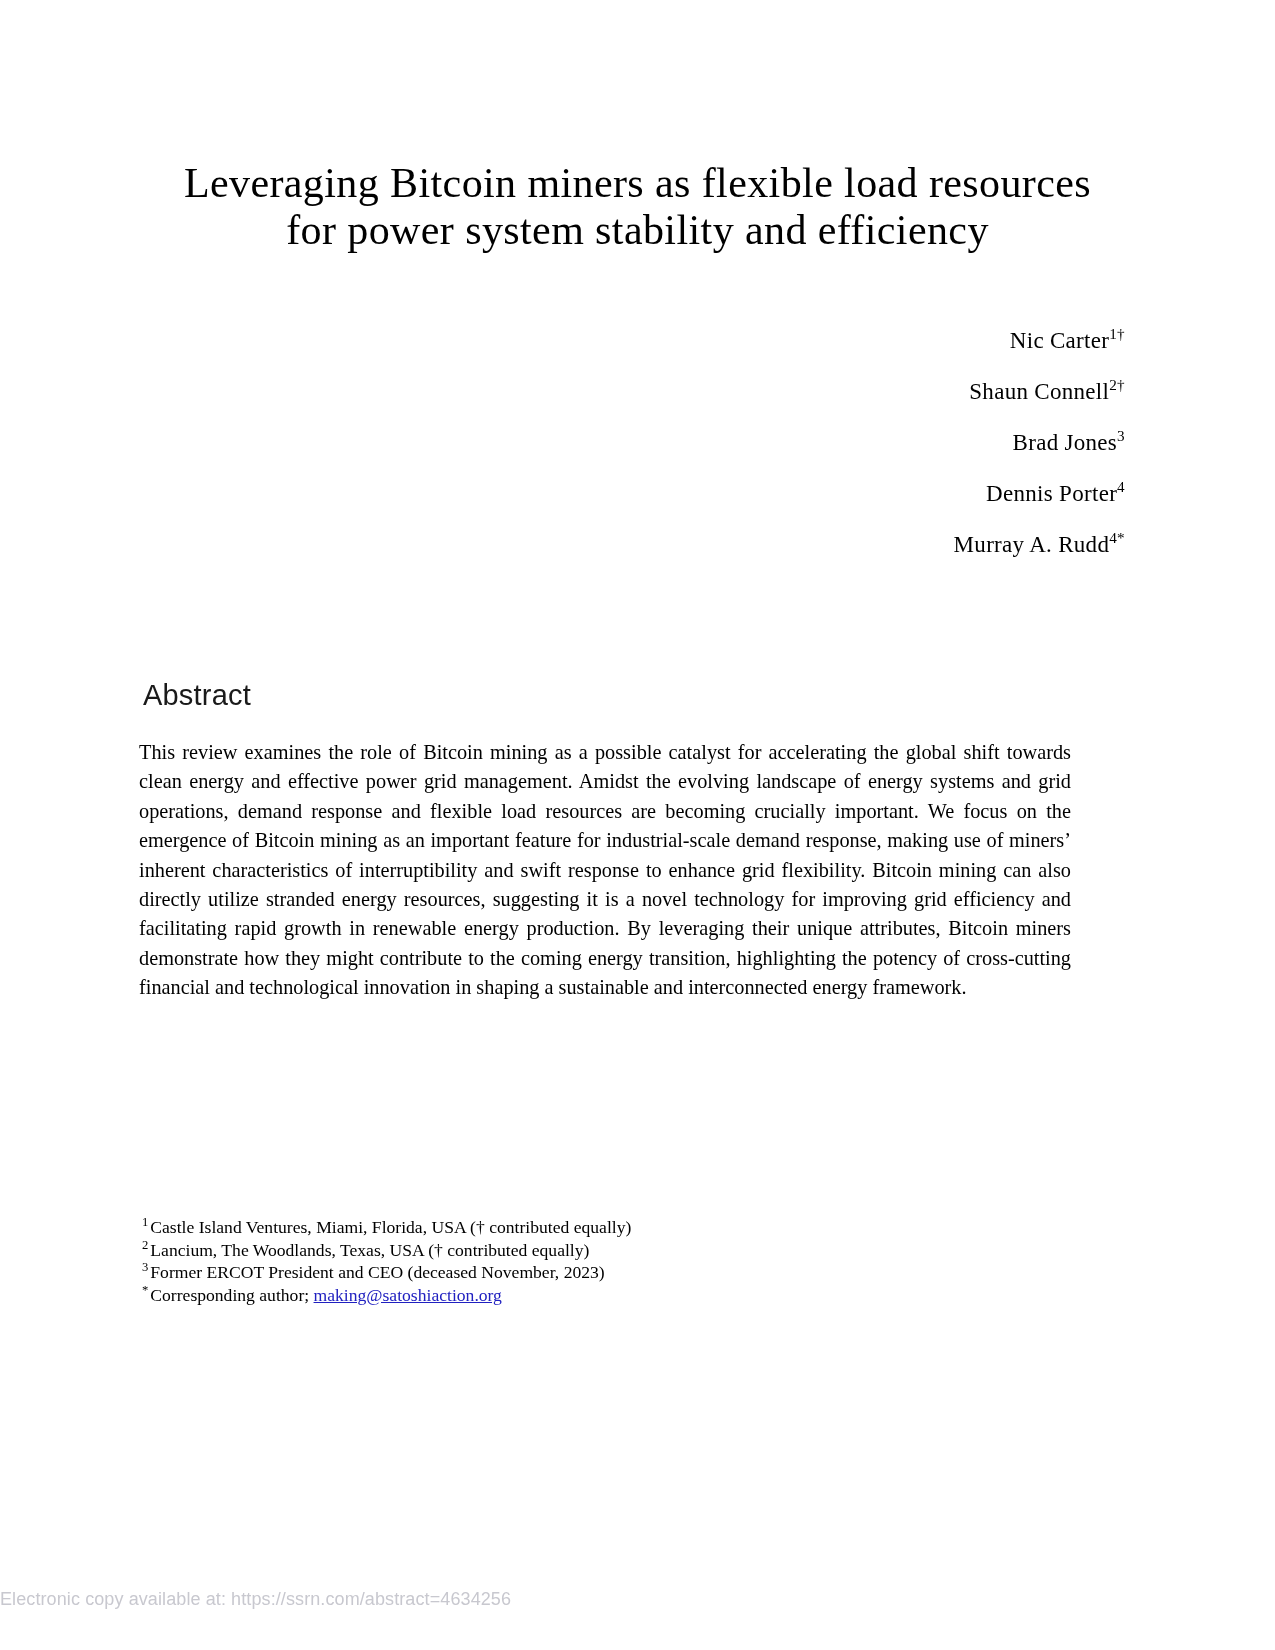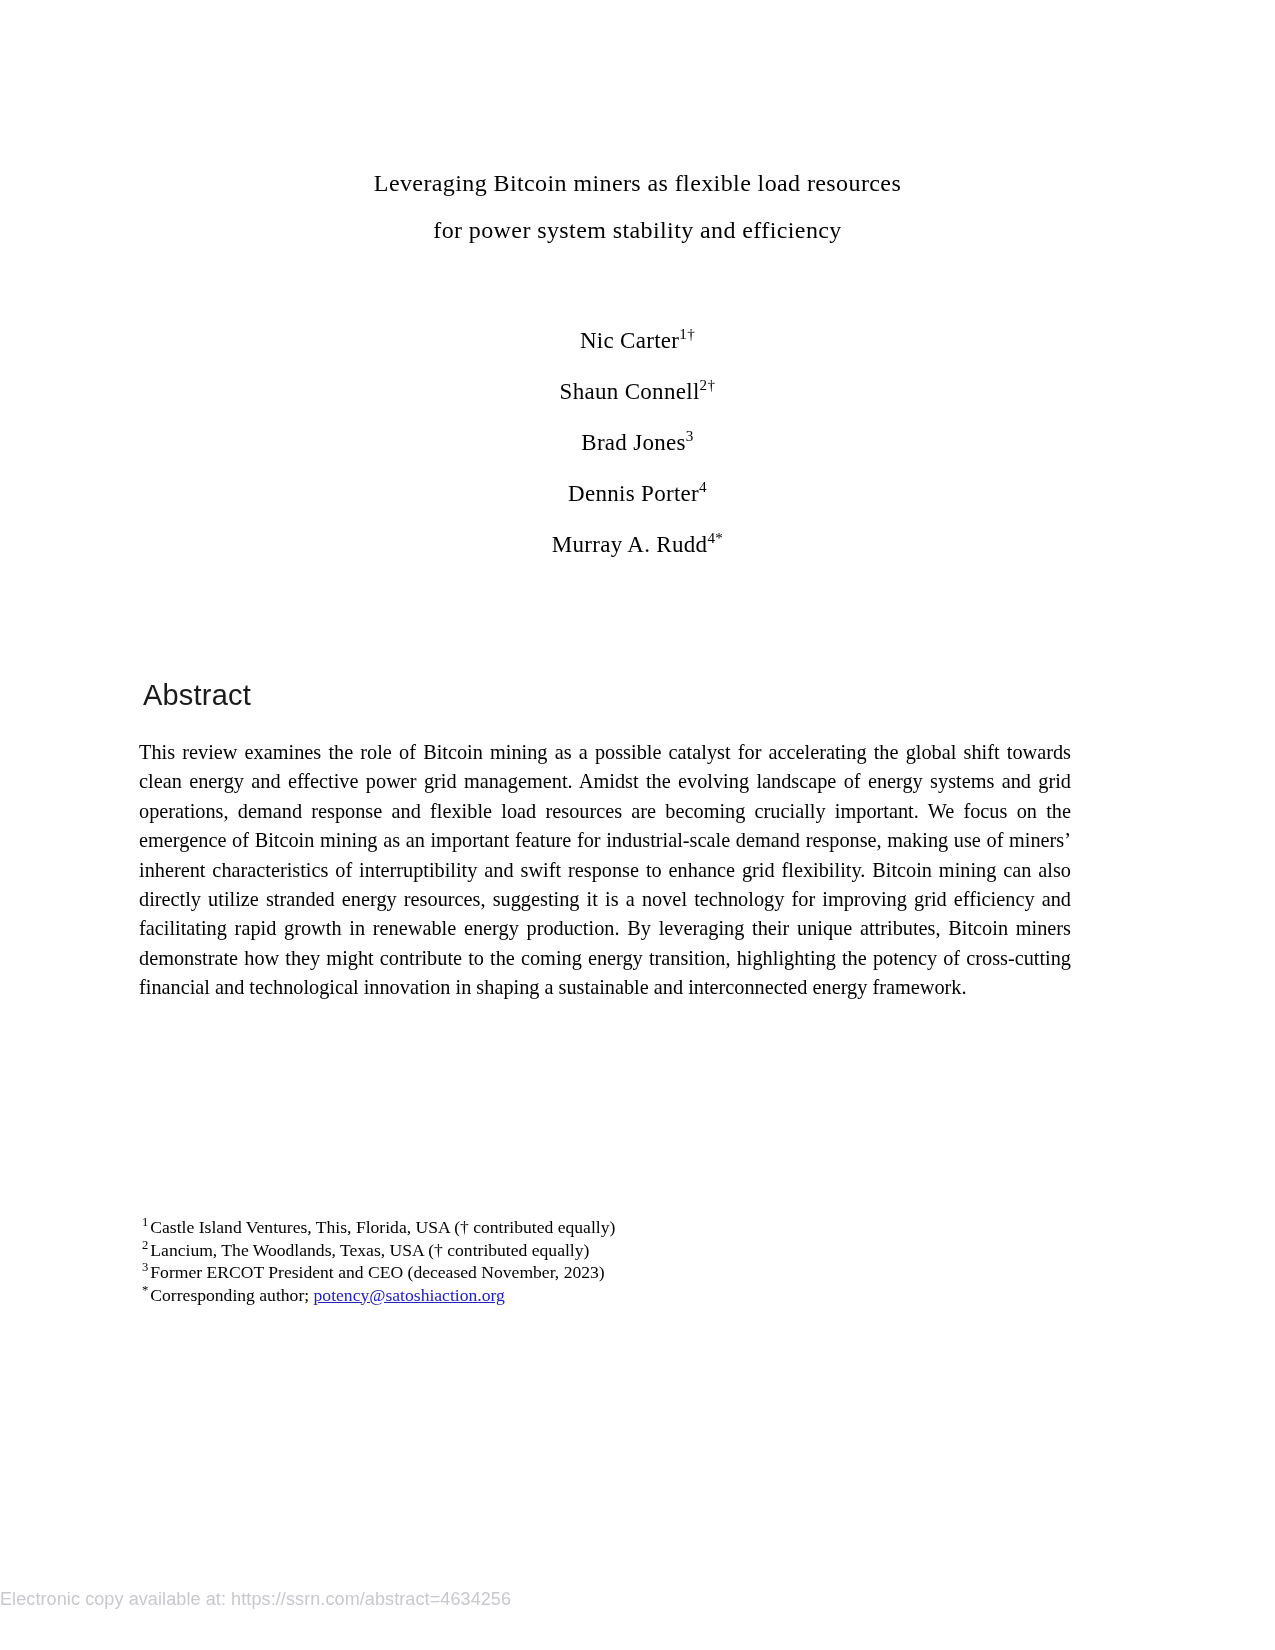--- a/index.html
+++ b/index.html
@@ -21,34 +21,34 @@
   
   .title-block {
     position: absolute;
     left: 150px;
     top: 160px;
     width: 975px;
     text-align: center;
   }
   .title-line {
     font-family: "Liberation Serif", "DejaVu Serif", serif;
-    font-size: 24px;
+    font-size: 42px;
     line-height: 47px;
     font-weight: 400;
     letter-spacing: 0.4px;
     color: #000;
   }
 
   
   .authors {
     position: absolute;
     left: 150px;
     top: 315px;
     width: 975px;
-    text-align: center;
+    text-align: right;
   }
   .author {
     font-size: 23px;
     line-height: 51px;
     letter-spacing: 0.3px;
     color: #000;
   }
   .author sup {
     font-size: 0.66em;
     vertical-align: super;
@@ -129,21 +129,21 @@
     <div class="author"><span>Shaun Connell</span><sup>2†</sup></div>
     <div class="author"><span>Brad Jones</span><sup>3</sup></div>
     <div class="author"><span>Dennis Porter</span><sup>4</sup></div>
     <div class="author"><span>Murray A. Rudd</span><sup>4*</sup></div>
   </div>
 
   <div class="abstract-heading">Abstract</div>
   <div class="abstract-body">This review examines the role of Bitcoin mining as a possible catalyst for accelerating the global shift towards clean energy and effective power grid management. Amidst the evolving landscape of energy systems and grid operations, demand response and flexible load resources are becoming crucially important. We focus on the emergence of Bitcoin mining as an important feature for industrial-scale demand response, making use of miners’ inherent characteristics of interruptibility and swift response to enhance grid flexibility. Bitcoin mining can also directly utilize stranded energy resources, suggesting it is a novel technology for improving grid efficiency and facilitating rapid growth in renewable energy production. By leveraging their unique attributes, Bitcoin miners demonstrate how they might contribute to the coming energy transition, highlighting the potency of cross-cutting financial and technological innovation in shaping a sustainable and interconnected energy framework.</div>
 
   <div class="footnotes">
-    <div class="footnote"><span class="marker">1</span><span>Castle Island Ventures, This, Florida, USA († contributed equally)</span></div>
+    <div class="footnote"><span class="marker">1</span><span>Castle Island Ventures, Miami, Florida, USA († contributed equally)</span></div>
     <div class="footnote"><span class="marker">2</span><span>Lancium, The Woodlands, Texas, USA († contributed equally)</span></div>
     <div class="footnote"><span class="marker">3</span><span>Former ERCOT President and CEO (deceased November, 2023)</span></div>
-    <div class="footnote"><span class="marker">*</span><span>Corresponding author; </span><a class="email-link" href="#">potency@satoshiaction.org</a></div>
+    <div class="footnote"><span class="marker">*</span><span>Corresponding author; </span><a class="email-link" href="#">making@satoshiaction.org</a></div>
   </div>
 
   <div class="footer-watermark">Electronic copy available at: https://ssrn.com/abstract=4634256</div>
 
 </div>
 
 </body></html>

